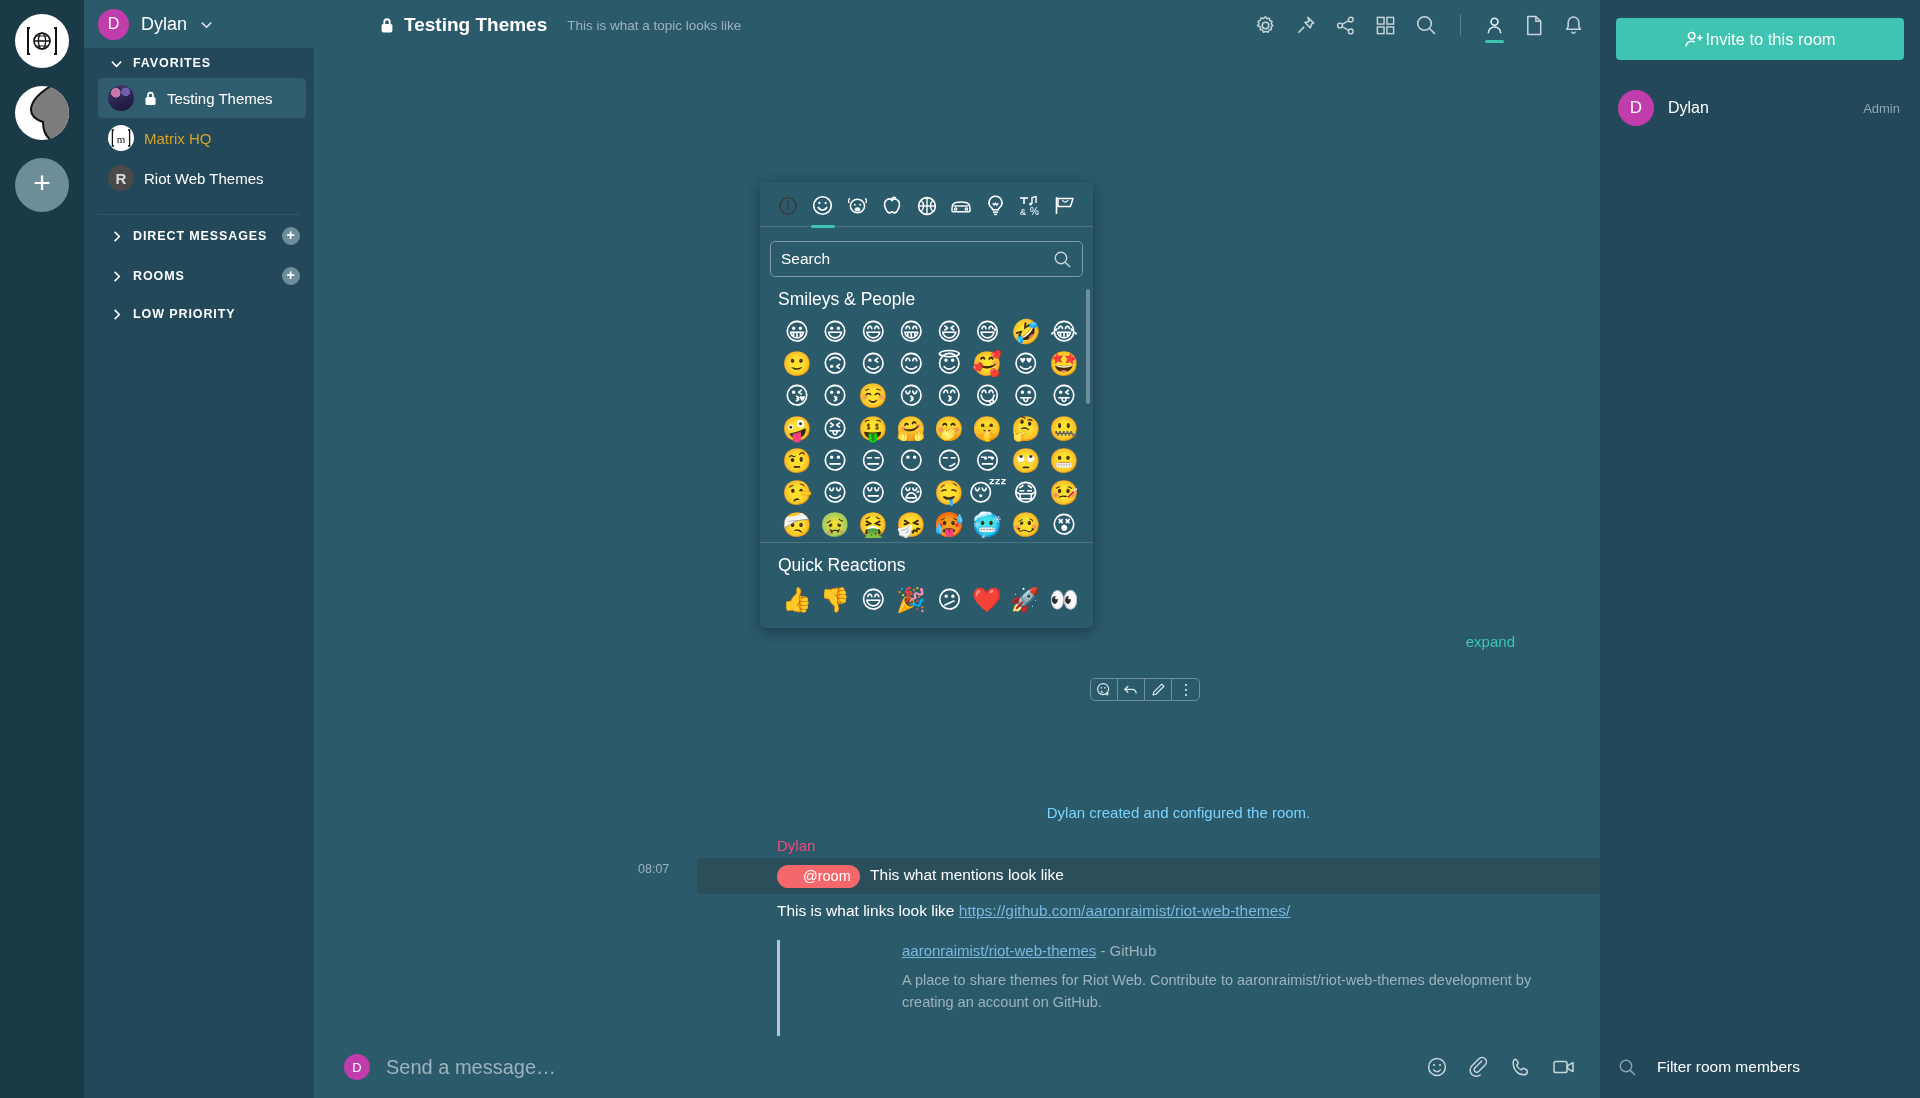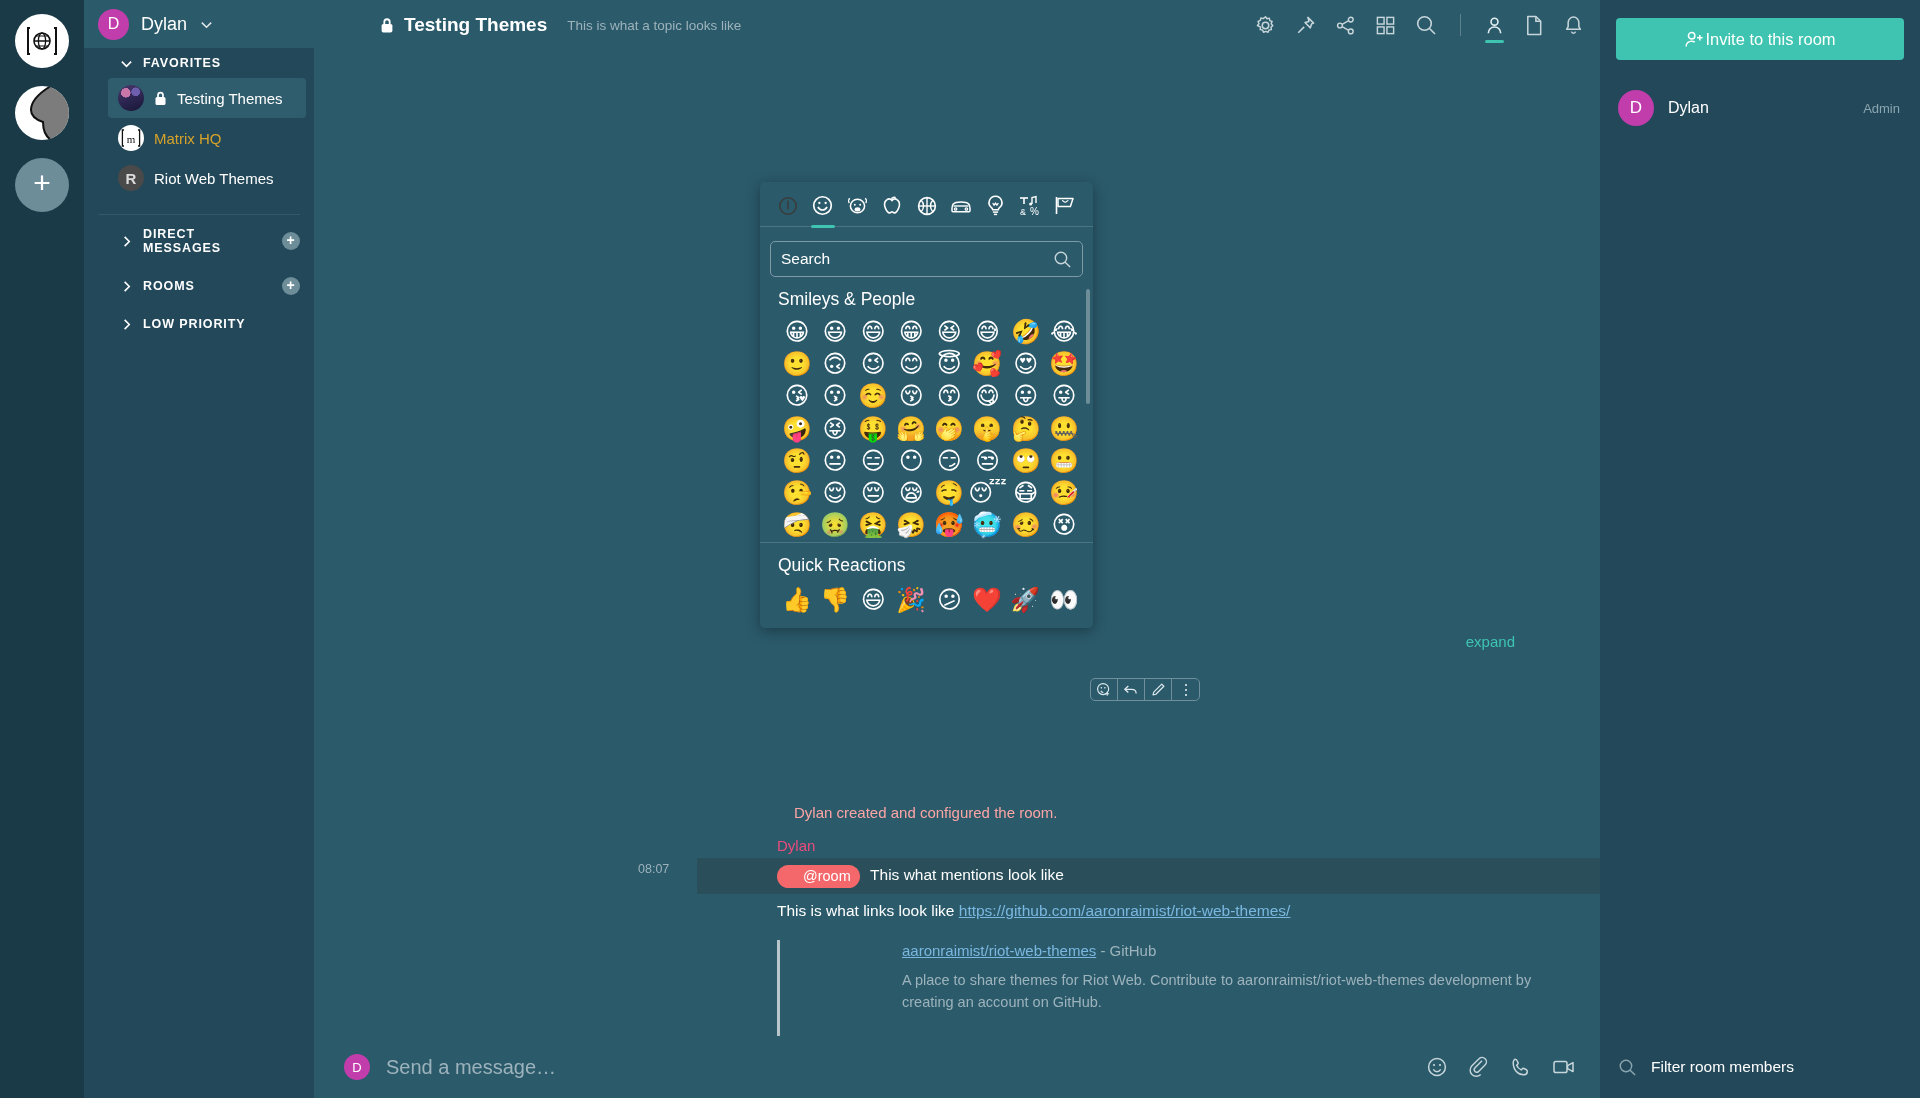--- a/index.html
+++ b/index.html
@@ -44,21 +44,21 @@
   }
   .user-name { font-size: 18px; font-weight: 400; }
   .chev-down { opacity: .85; }
   .search-row {
     display: flex; align-items: center; gap: 8px;
     padding: 14px 10px 14px 18px; font-size: 15px;
   }
   .search-row .explore { color: #8aa6b0; margin-right: 26px; }
   .search-row .filter { color: #ffffff; }
   .ico { display: inline-flex; align-items: center; }
-  .seg { padding: 0 0 6px 16px; }
+  .seg { padding: 0 0 6px 6px; }
   .seg-head {
     display: flex; align-items: center; gap: 10px;
     padding: 8px 14px 8px 20px; font-size: 12.5px;
     letter-spacing: .9px; color: #ffffff; font-weight: 600;
     cursor: pointer;
   }
   .seg-head .lbl { flex: 1; }
   .plus-badge {
     width: 18px; height: 18px; border-radius: 50%;
     background: #6d8d99; color: #fff; font-size: 14px;
@@ -98,21 +98,21 @@
   }
 
   .timeline {
     flex: 1 1 auto; position: relative; overflow: hidden;
     padding: 0 0 0 0;
   }
   .tl-inner { position: absolute; left: 0; right: 0; bottom: 0; }
 
   .sysline {
     display: flex; align-items: center; gap: 9px;
-    padding: 6px 12px 6px 455px; color: #fca5a5; font-size: 15px;
+    padding: 6px 12px 6px 455px; color: #7dd3fc; font-size: 15px; flex-direction: column;
   }
   .sys-av { width: 16px; height: 16px; border-radius: 50%; overflow: hidden; }
 
   .evt { position: relative; padding-left: 383px; }
   .evt .sender {
     color: #ec4b7c; font-size: 15px; padding: 10px 0 4px 80px;
   }
   .evt-av {
     position: absolute; left: 393px; top: 32px;
     width: 32px; height: 32px; border-radius: 50%; overflow: hidden;
@@ -202,21 +202,21 @@
   }
   .member-av {
     width: 36px; height: 36px; border-radius: 50%;
     background: #c13dab; color: #fff; font-size: 17px;
     display: flex; align-items: center; justify-content: center;
   }
   .member-name { flex: 1; font-size: 16px; }
   .member-role { font-size: 13px; color: #8aa6b0; }
   .rp-spacer { flex: 1; }
   .rp-filter {
-    display: flex; align-items: center; gap: 14px;
+    display: flex; align-items: center; gap: 20px;
     padding: 0 18px; height: 62px; font-size: 15.5px;
   }
   .rp-filter input {
     background: transparent; border: none; outline: none;
     color: #ffffff; font-size: 15.5px; flex: 1;
     font-family: "Liberation Sans", sans-serif;
   }
   .rp-filter input::placeholder { color: #ffffff; }
 
   

